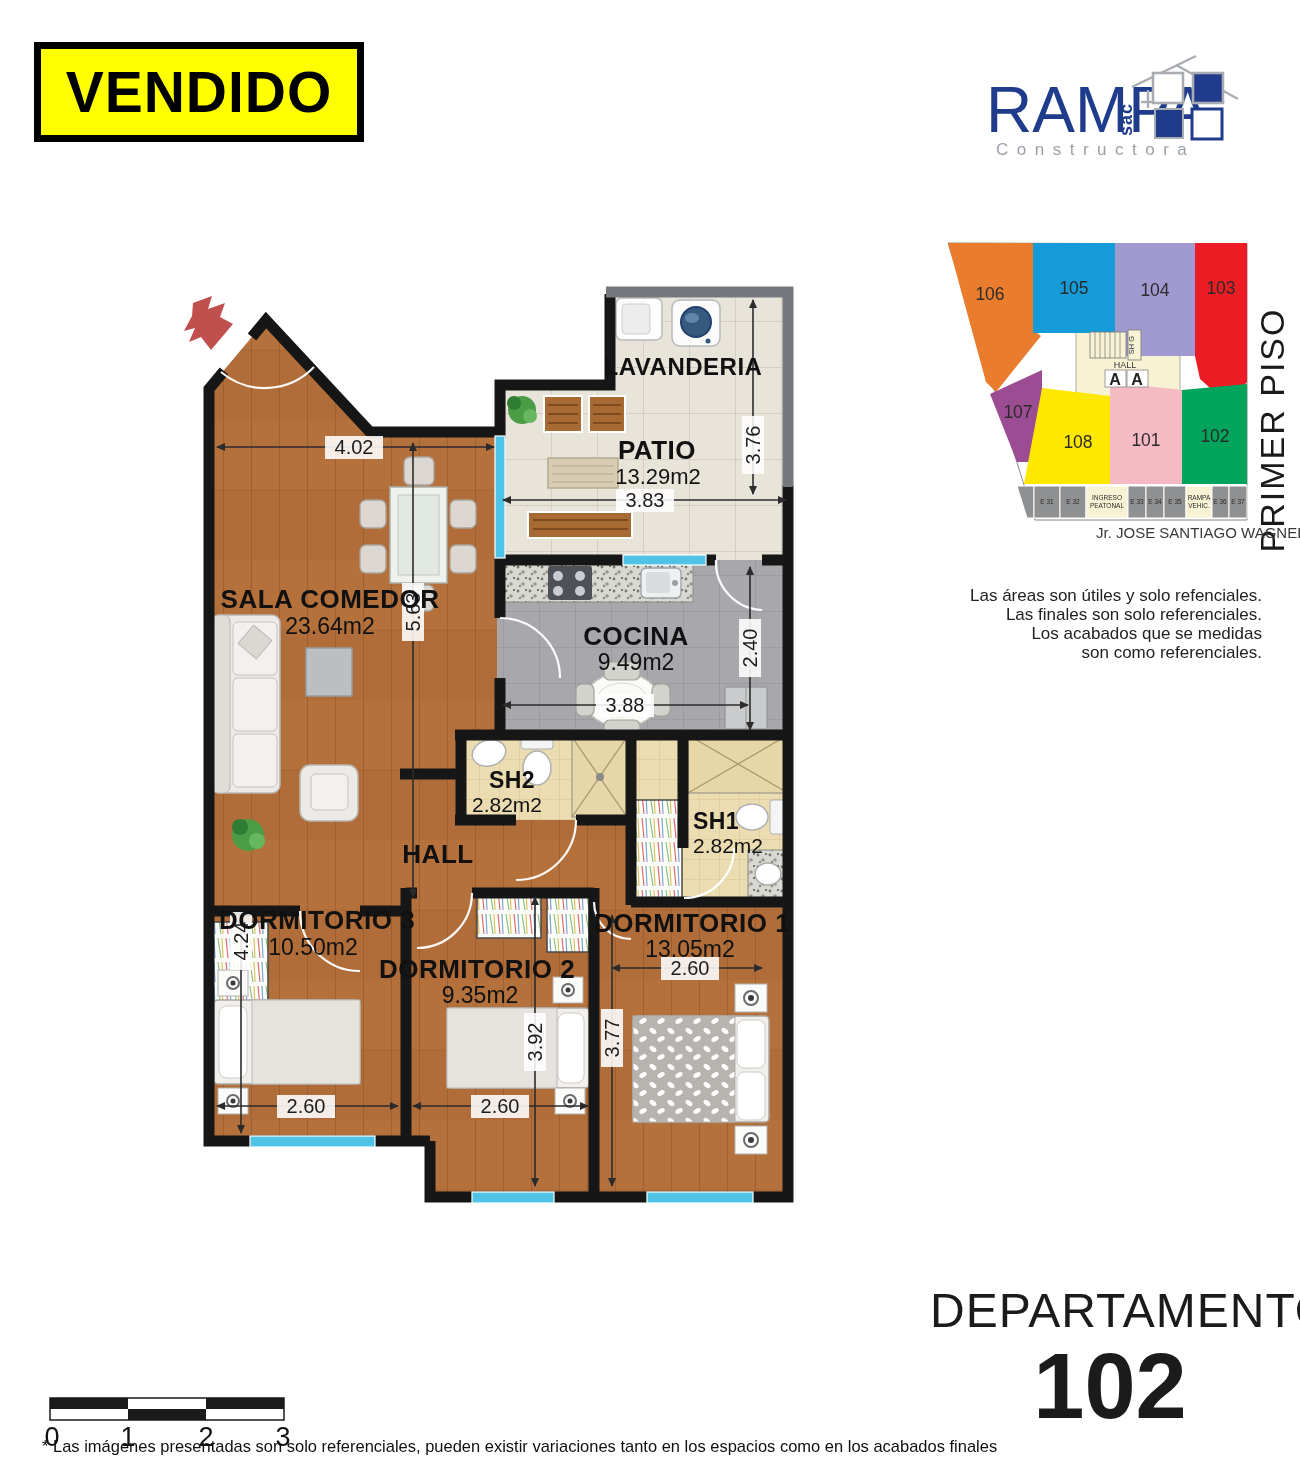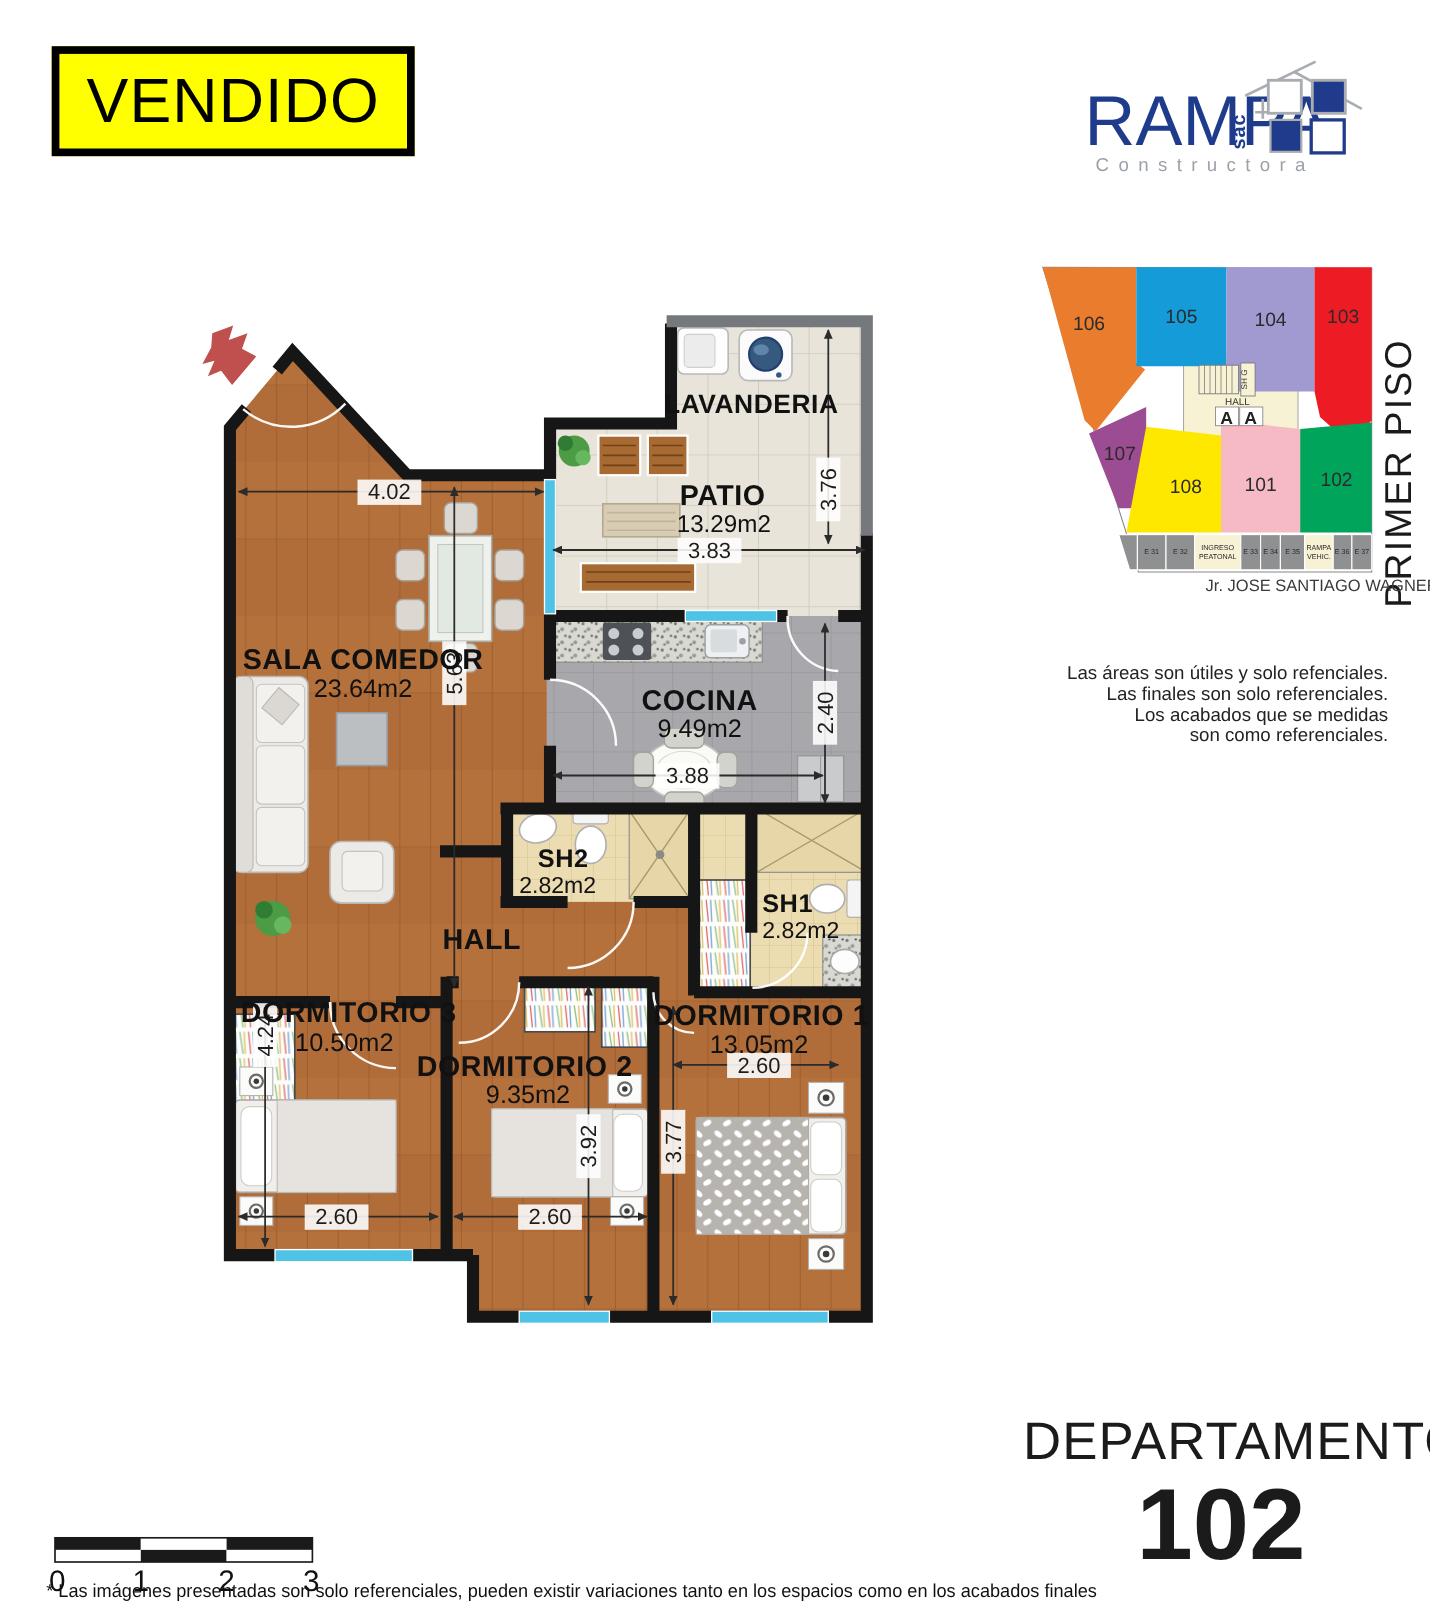--- a/index.html
+++ b/index.html
@@ -1,33 +1,33 @@
 <!DOCTYPE html>
 <html><head>
 <meta charset="utf-8">
 <style>
   html,body{margin:0;padding:0;background:#fff;}
   #canvas{position:relative;width:1300px;height:1462px;background:#ffffff;
     font-family:"Liberation Sans",sans-serif;overflow:hidden;}
   
-  .badge{position:absolute;left:47px;top:42px;width:330px;height:100px;background:#ffff00;
+  .badge{position:absolute;left:34px;top:42px;width:330px;height:100px;background:#ffff00;
     border:7px solid #000;box-sizing:border-box;display:flex;align-items:center;justify-content:center;
-    font-size:57px;font-weight:400;color:#000;letter-spacing:1px;}
+    font-size:57px;font-weight:700;color:#000;letter-spacing:1px;}
   
   .logo{position:absolute;left:980px;top:52px;width:290px;height:120px;}
   .logo-daro{position:absolute;left:6px;top:26px;font-size:64px;line-height:1;color:#1f3c8c;font-weight:400;}
   .logo-sac{position:absolute;left:136px;top:44px;height:40px;writing-mode:vertical-rl;transform:rotate(180deg);
     font-size:18px;font-weight:700;color:#1f3c8c;letter-spacing:1px;}
   .logo-house{position:absolute;left:150px;top:0px;}
   .logo-tagline{position:absolute;left:16px;top:88px;font-size:17px;color:#9ba1a8;letter-spacing:8.5px;white-space:nowrap;}
   
   .primer{position:absolute;left:1272px;top:430px;transform:translate(-50%,-50%) rotate(-90deg);
     font-size:34px;font-weight:500;letter-spacing:2px;color:#1a1a1a;white-space:nowrap;}
   .street{position:absolute;left:1052px;top:524px;width:300px;text-align:center;font-size:15px;color:#3a3a3a;}
-  .disclaimer{position:absolute;left:950px;top:602px;width:312px;text-align:right;font-size:17px;
+  .disclaimer{position:absolute;left:950px;top:586px;width:312px;text-align:right;font-size:17px;
     line-height:19px;color:#222;}
   
   .title{position:absolute;left:930px;top:1283px;width:360px;text-align:center;color:#1b1b1b;}
   .title-label{font-size:48px;font-weight:400;letter-spacing:1px;}
   .title-number{font-size:92px;font-weight:700;line-height:1;margin-top:2px;}
   .footnote{position:absolute;left:42px;top:1437px;font-size:17px;color:#101010;white-space:nowrap;
     transform:scaleX(.97);transform-origin:left;}
   svg{display:block;}
   text{font-family:"Liberation Sans",sans-serif;}
 </style>

